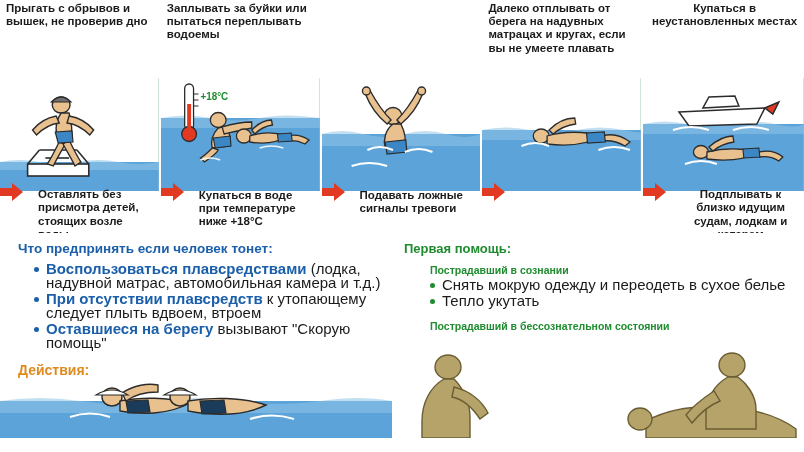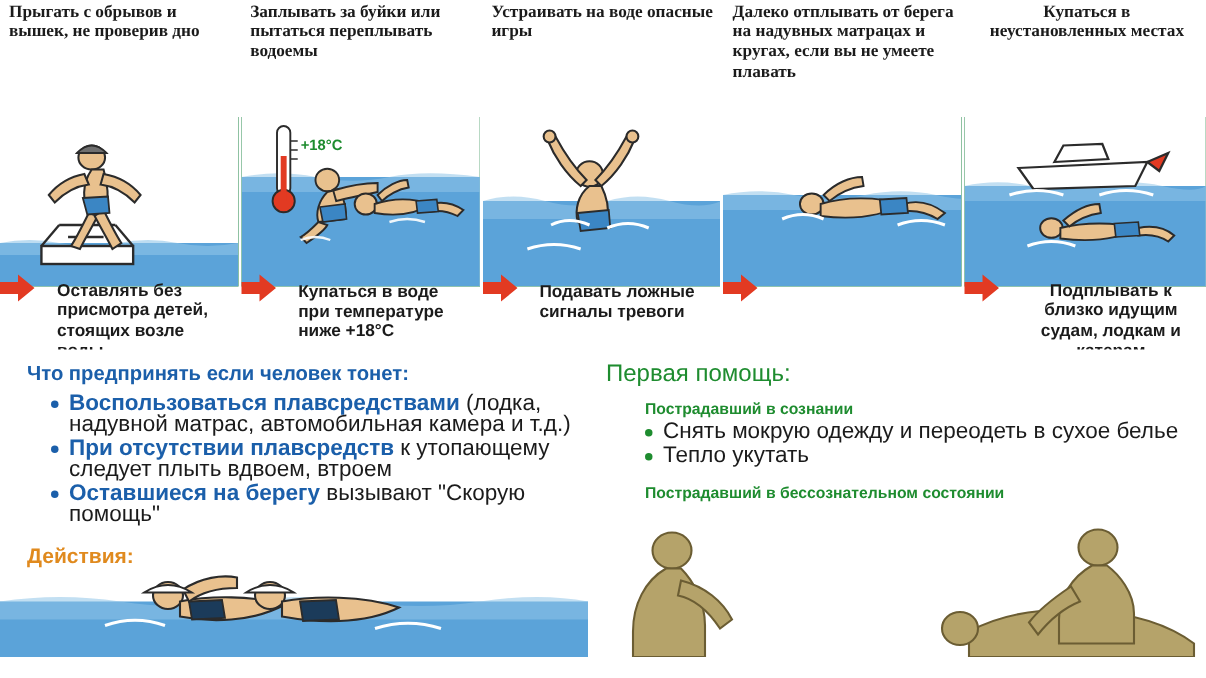--- a/index.html
+++ b/index.html
@@ -28,21 +28,20 @@
 
   .toptext{
     position:relative;
     padding:2px 4px 0 6px;
     font-size:11.5px;
     line-height:13.2px;
     color:#1b1b1b;
     font-weight:bold;
     height:78px;
     box-sizing:border-box;
-    font-family:Liberation Serif, serif;
   }
   .bottomtext{
     position:absolute;
     left:0;right:0;bottom:0;
     padding:0 4px 2px 38px;
     font-size:11.5px;
     line-height:13.2px;
     color:#1b1b1b;
     font-weight:bold;
     min-height:52px;
@@ -76,22 +75,22 @@
   h2.blue{
     margin:0;
     color:#1b5faa;
     font-size:13.5px;
     font-weight:bold;
     padding:8px 0 6px 18px;
   }
   h2.green{
     margin:0;
     color:#1e8c2f;
-    font-size:16px;
-    font-weight:normal;
+    font-size:13px;
+    font-weight:bold;
     padding:8px 0 6px 8px;
   }
   h3.greenSub{
     margin:0;
     color:#1e8c2f;
     font-size:10.5px;
     font-weight:bold;
     padding:2px 0 2px 34px;
   }
   ul.bul{
@@ -216,21 +215,20 @@
           </g>
         </svg>
       </div>
       <svg class="arrow" viewBox="0 0 26 22">
         <path d="M2 7 L14 7 L14 2 L25 11 L14 20 L14 15 L2 15 Z" fill="#e23a22"></path>
       </svg>
       <div class="bottomtext">Купаться в воде при температуре ниже +18°С</div>
     </div>
 
     <div class="col">
-      <div class="toptext">Устраивать на воде опасные игры</div>
       <div class="imgbox">
         <svg viewBox="0 0 161 113" preserveAspectRatio="none">
           <rect x="0" y="0" width="161" height="113" fill="#ffffff"></rect>
           <rect x="0" y="56" width="161" height="57" fill="#5ba3d9"></rect>
           <path d="M0 56 Q20 50 42 56 T84 56 T126 56 T161 56 L161 68 L0 68 Z" fill="#8fc4e8" opacity="0.55"></path>
 
           <g fill="#e9c18e" stroke="#2b2b2b" stroke-width="1.4">
             <ellipse cx="72" cy="38" rx="9" ry="8.5"></ellipse>
             <path d="M72 46 C64 52 62 62 64 70 L84 68 C86 58 82 50 80 46 Z"></path>
             <path d="M66 46 C56 38 48 26 44 16 L49 13 C55 24 62 34 70 42 Z"></path>

